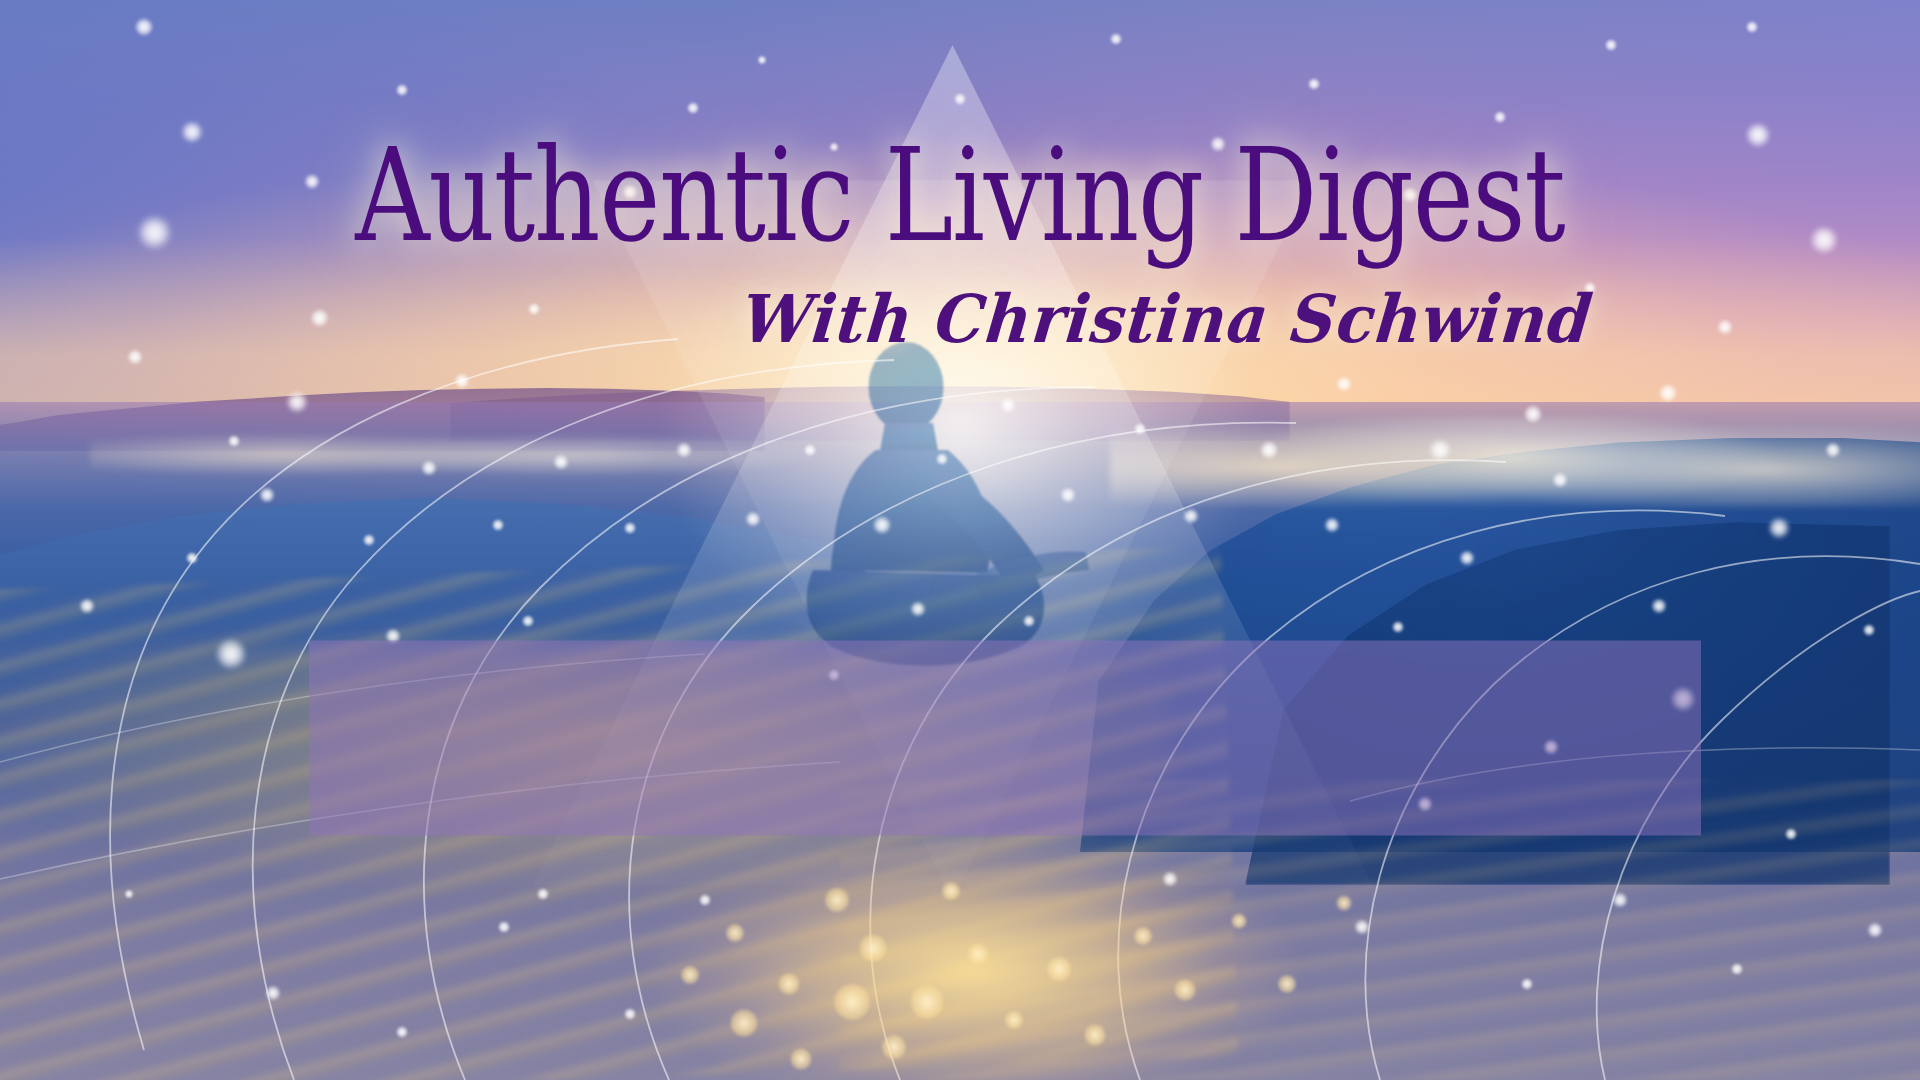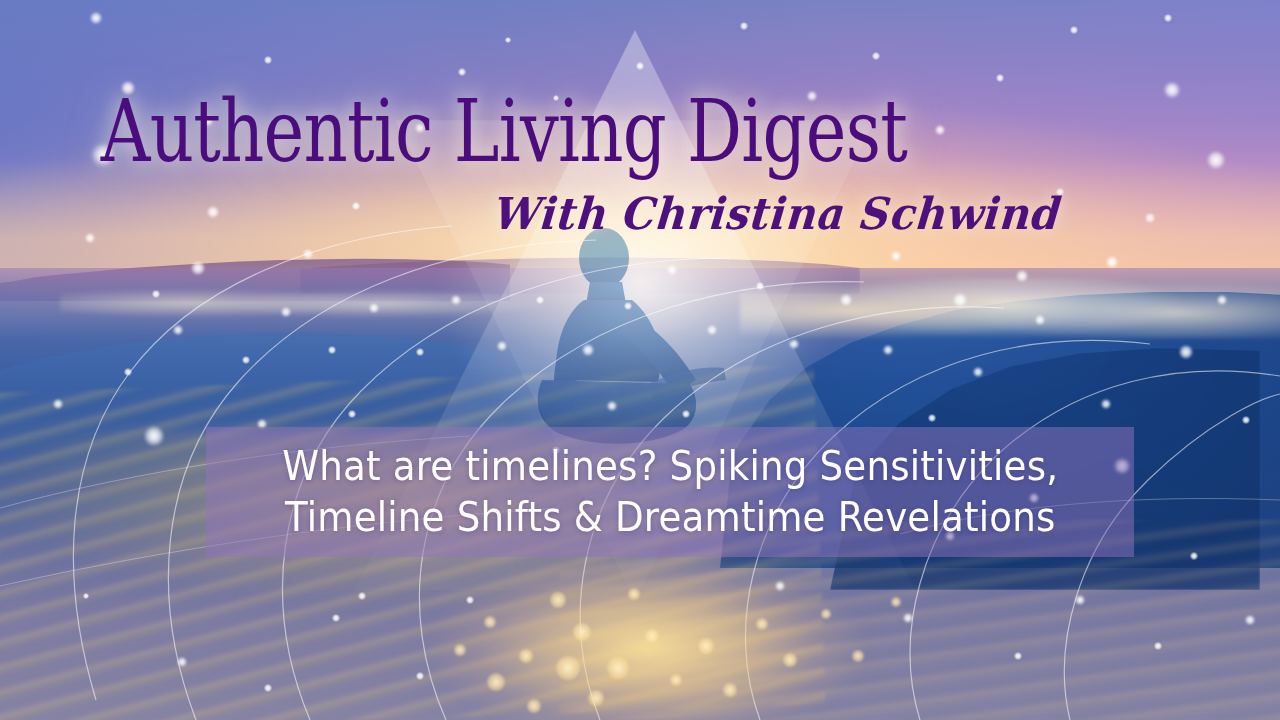--- a/index.html
+++ b/index.html
@@ -216,21 +216,21 @@
   #bokeh{position:absolute; inset:0; pointer-events:none;}
   #bokeh i{
     position:absolute;
     border-radius:50%;
     background:radial-gradient(circle, rgba(255,255,255,.98) 0%, rgba(255,255,255,.72) 38%, rgba(255,255,255,.10) 72%, rgba(255,255,255,0) 100%);
   }
 
   
   #titleWrap{
     position:absolute; left:0; right:0; top:88px;
-    text-align:left;
+    text-align:center;
     pointer-events:none;
   }
   #title{
     display:inline-block;
     font-family:"DejaVu Serif", serif;
     font-weight:400;
     font-size:86px;
     line-height:1;
     letter-spacing:-1px;
     color:#4b0d7e;
@@ -473,18 +473,14 @@
 
   <div id="titleWrap">
     <span id="title">Authentic Living Digest</span>
   </div>
 
   <div id="signature">
     <span>With Christina Schwind</span>
   </div>
 
   <div id="subtitleBand"></div>
-  <div id="subtitle">
-    <div class="line">What are timelines? Spiking Sensitivities,</div>
-    <div class="line">Timeline Shifts &amp; Dreamtime Revelations</div>
-  </div>
 
 </div>
 
 </body></html>

